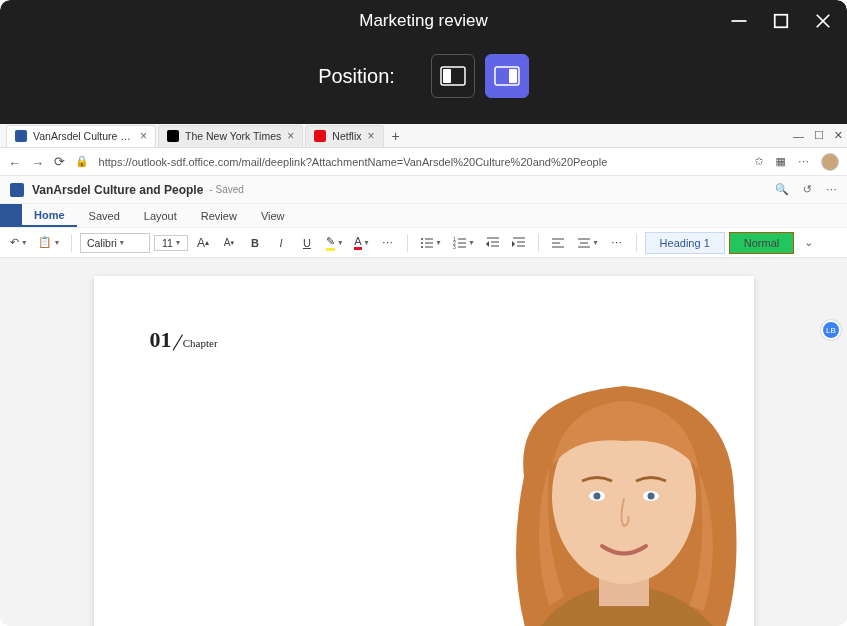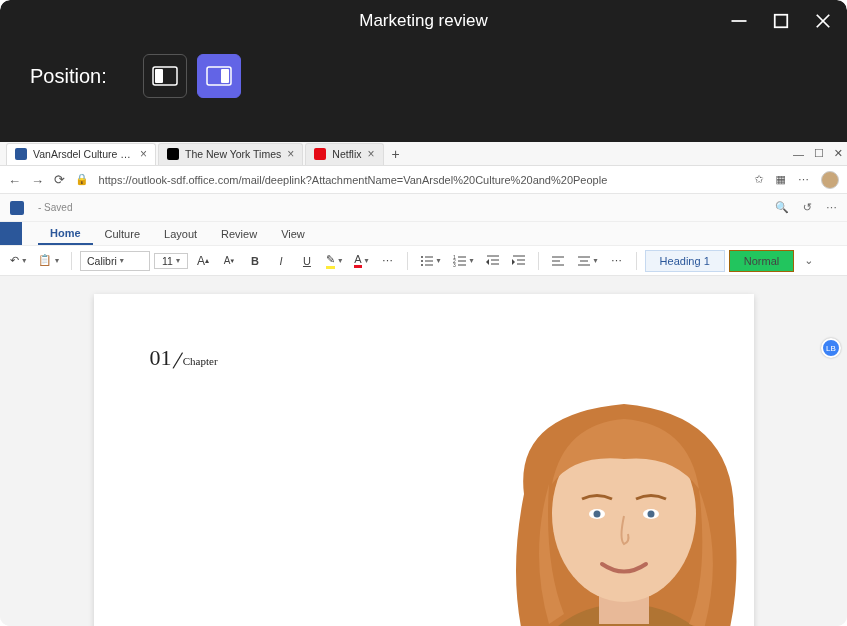--- a/index.html
+++ b/index.html
@@ -29,22 +29,23 @@
     display: flex;
     align-items: center;
     gap: 22px;
   }
   .win-btn { width: 20px; height: 20px; display:flex; align-items:center; justify-content:center; cursor:pointer; }
   .win-btn svg { stroke:#fff; stroke-width:1.4; fill:none; }
 
   .overlay-toolbar {
     display:flex;
     align-items:center;
-    padding: 12px 30px 44px 30px;
+    padding: 12px 30px 26px 30px;
     gap: 32px;
+    justify-content: center;
   }
   .pos-label, .size-label { font-size: 20px; }
   .pos-buttons { display:flex; gap:10px; margin-left:4px; }
   .pos-btn {
     width:44px; height:44px; border-radius:6px;
     display:flex; align-items:center; justify-content:center;
     border:1px solid #555; cursor:pointer;
   }
   .pos-btn.active { background:#6264e6; border-color:#6264e6; }
   .pos-btn svg rect { stroke:#fff; stroke-width:1.5; fill:none; }
@@ -127,21 +128,21 @@
     width: 660px;
     margin: 18px auto 0 auto;
     background:#fff;
     box-shadow:0 2px 6px rgba(0,0,0,.15);
     padding: 48px 56px;
     height: 100%;
     position:relative;
     overflow:hidden;
   }
   .chapter-mark { font-family: Georgia, 'Times New Roman', serif; color:#222; }
-  .chapter-num { font-size:22px; font-weight:400; }
+  .chapter-num { font-size:22px; font-weight:700; }
   .chapter-slash { font-size:26px; font-weight:300; display:inline-block; transform:translateY(4px) rotate(12deg); margin:0 2px;}
   .chapter-word { font-size:11px; }
   .doc-heading {
     font-family: Georgia, 'Times New Roman', serif;
     font-size:52px; font-weight:700; line-height:1.08;
     color:#1a1a1a; margin-top:80px; max-width:360px;
   }
 
   .person {
     position:absolute;
@@ -235,33 +236,34 @@
     <div class="addr-icons">
       <span>✩</span>
       <span>▦</span>
       <span>⋯</span>
       <span class="avatar-sm"></span>
     </div>
   </div>
 
   <div class="word-titlebar">
     <div class="word-ico"></div>
+    <span class="doc-title">VanArsdel Culture and People</span>
     <span class="doc-saved">- Saved</span>
     <div class="word-title-right">
       <span>🔍</span>
       <span>↺</span>
       <span>⋯</span>
     </div>
   </div>
 
   <div class="word-tabs">
     <div class="file-tab"></div>
-    <div id="wordtabs" style="display:flex;height:100%;padding-left:16px;">
+    <div id="wordtabs" style="display:flex;height:100%;">
         <div class="word-tab active">Home</div>
-        <div class="word-tab">Culture</div>
+        <div class="word-tab">Saved</div>
         <div class="word-tab">Layout</div>
         <div class="word-tab">Review</div>
         <div class="word-tab">View</div>
       </div>
   </div>
 
   <div class="ribbon">
     <div class="rb dd-caret">↶</div>
     <div class="rb dd-caret">📋</div>
     <div class="sep"></div>

